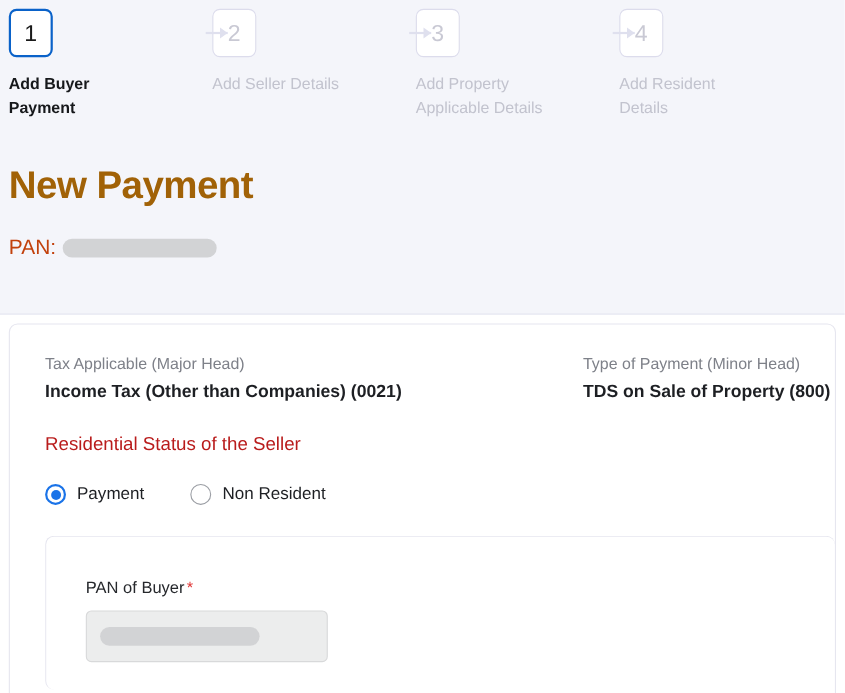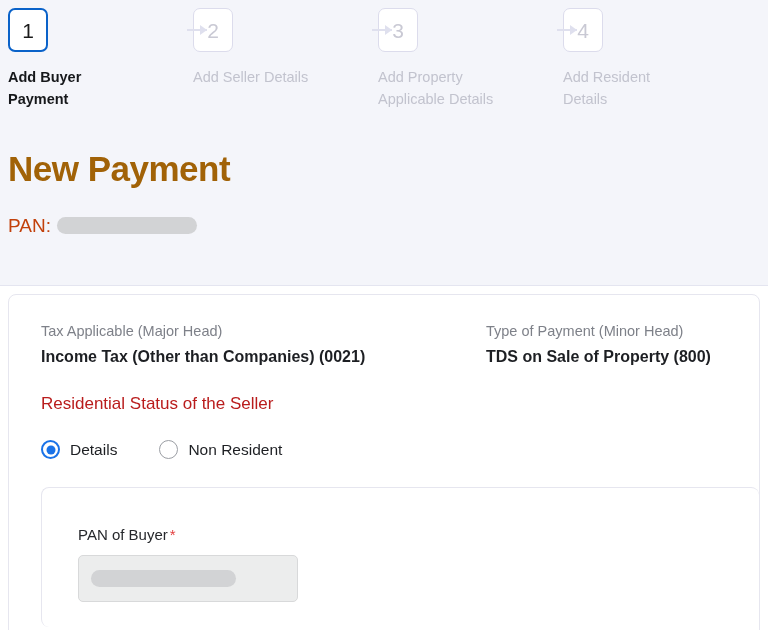--- a/index.html
+++ b/index.html
@@ -154,20 +154,21 @@
     margin: 8px 8px 0 8px;
     background: #ffffff;
     border: 1px solid #e6e6ef;
     border-radius: 8px;
     padding: 26px 0 0 32px;
     height: 400px;
   }
 
   .head-row {
     display: flex;
+    gap: 44px;
   }
   .head-col { width: 445px; flex: 0 0 445px; }
   .head-col.second { width: auto; }
 
   .field-label {
     font-size: 14.5px;
     color: #7e8189;
     line-height: 1.5;
   }
   .field-value {
@@ -355,21 +356,21 @@
       <div class="field-label">Type of Payment (Minor Head)</div>
       <div class="field-value">TDS on Sale of Property (800)</div>
     </div>
   </div>
 
   <div class="section-label">Residential Status of the Seller</div>
 
   <div class="radio-row">
     <div class="radio-opt">
       <span class="radio on"></span>
-      <span class="radio-label">Details</span>
+      <span class="radio-label">Payment</span>
     </div>
     <div class="radio-opt">
       <span class="radio off"></span>
       <span class="radio-label">Non Resident</span>
     </div>
   </div>
 
   <div class="inner-panel">
     <div class="input-label">
       <span>PAN of Buyer</span><span class="req-star">*</span>

